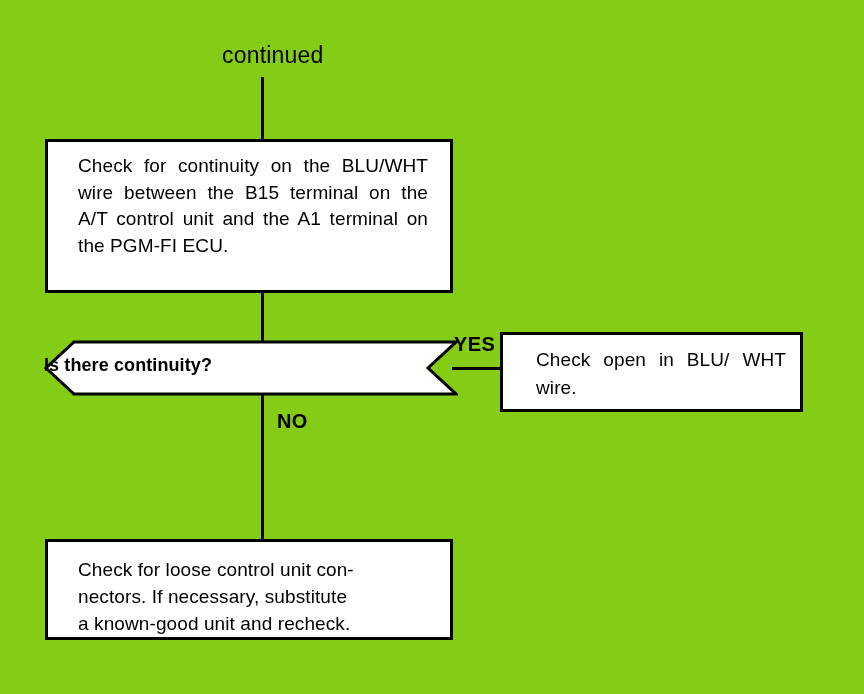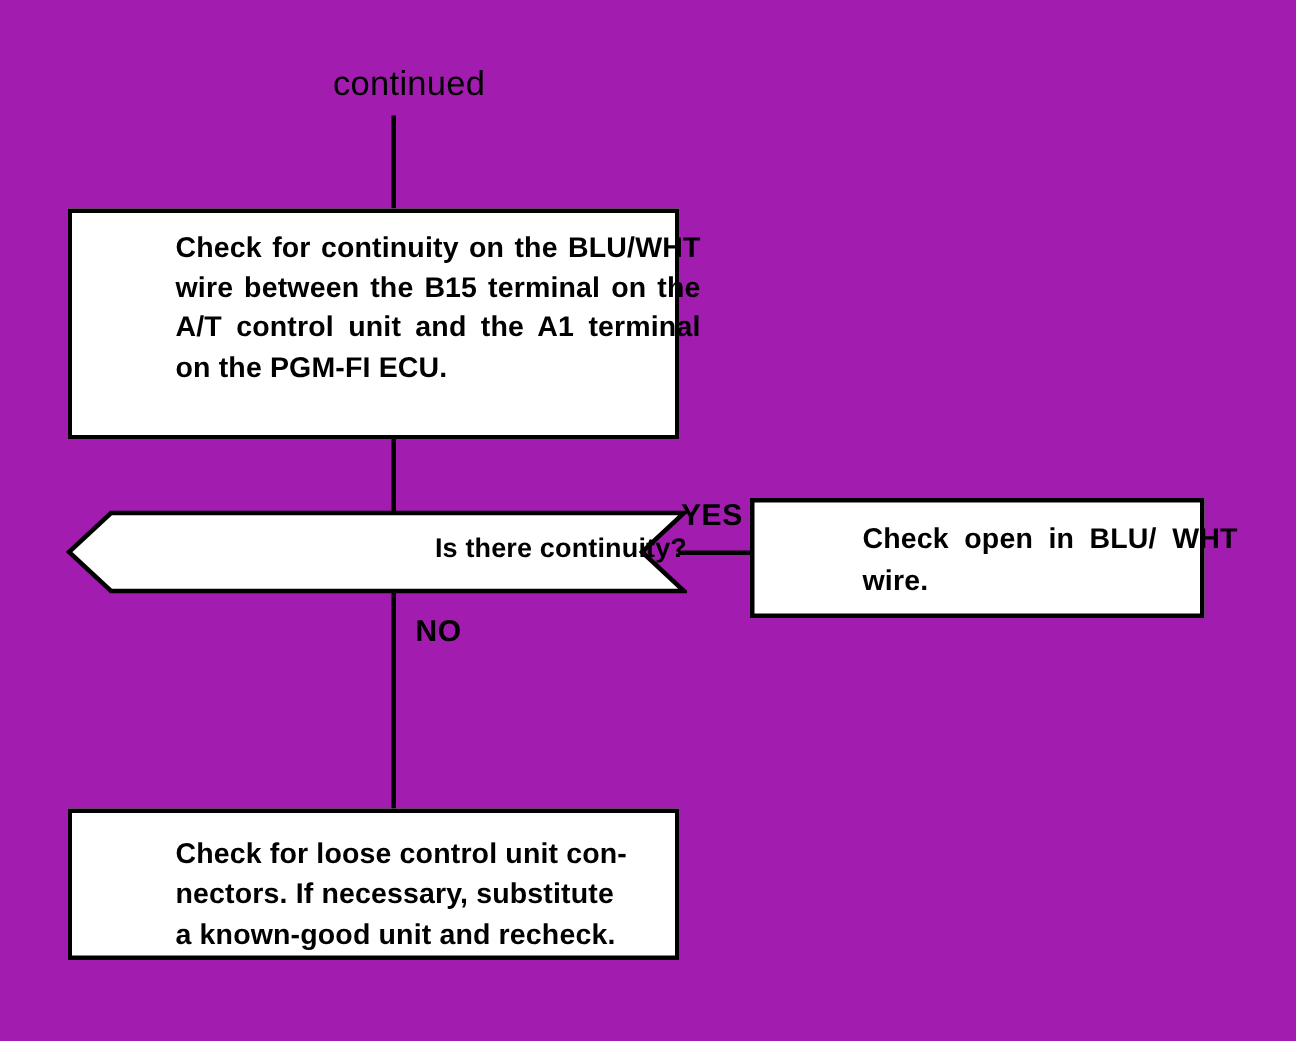--- a/index.html
+++ b/index.html
@@ -4,21 +4,21 @@
 <style>
   html, body {
     margin: 0;
     padding: 0;
     background: #ffffff;
   }
   #canvas {
     position: relative;
     width: 864px;
     height: 694px;
-    background: #a21caf;
+    background: #84cc16;
     overflow: hidden;
     font-family: "Liberation Sans", sans-serif;
     color: #000000;
   }
 
   
   .continued-label {
     position: absolute;
     left: 222px;
     top: 44px;
@@ -43,24 +43,23 @@
 
   
   .proc-box {
     position: absolute;
     box-sizing: border-box;
     border: 3px solid #000000;
     background: #ffffff;
   }
   .proc-text {
     position: absolute;
-    font-weight: bold;
+    font-weight: normal;
     color: #000000;
     white-space: pre-line;
-    margin-left: 39px;
   }
 
   #box-step-text {
     left: 78px;
     top: 153px;
     width: 350px;
     font-size: 19px;
     line-height: 26.5px;
     text-align: justify;
     text-align-last: left;
@@ -96,21 +95,21 @@
     height: 58px;
   }
   #decision-shape svg {
     display: block;
   }
   .decision-text {
     position: absolute;
     left: 44px;
     top: 355px;
     width: 414px;
-    text-align: right;
+    text-align: left;
     font-size: 18px;
     font-weight: bold;
     letter-spacing: 0.1px;
   }
 
   
   .branch-label {
     position: absolute;
     font-size: 20px;
     font-weight: 700;

